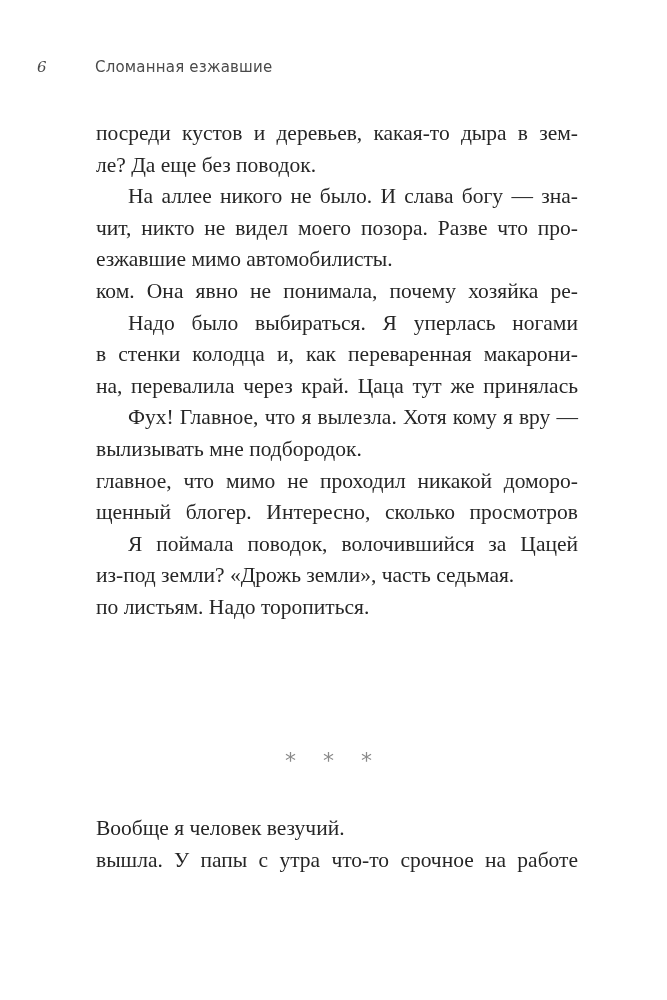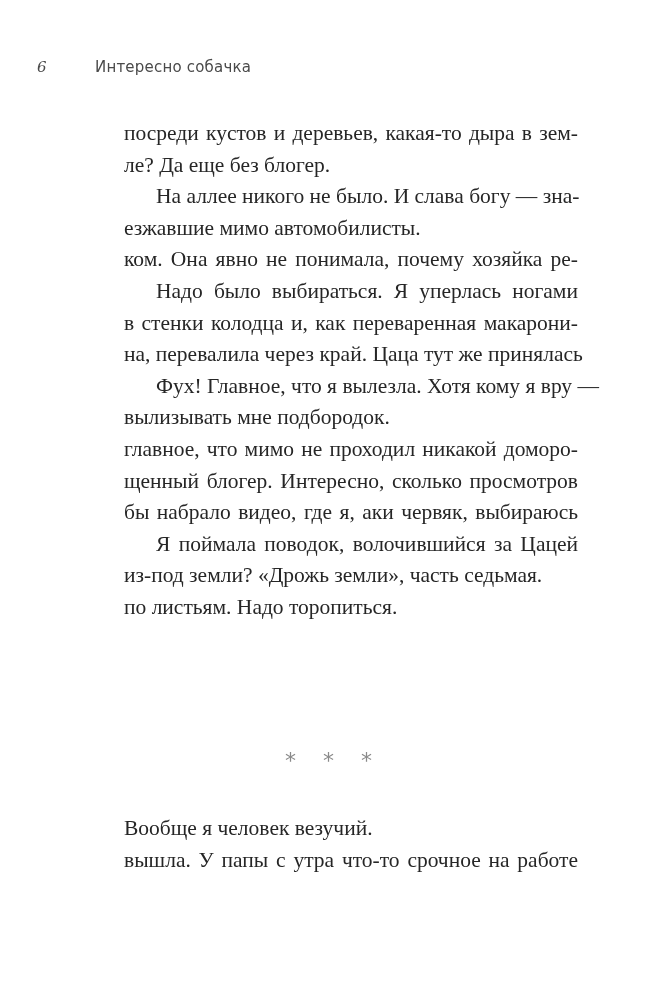--- a/index.html
+++ b/index.html
@@ -11,55 +11,55 @@
       position: absolute; top: 58px; left: 0; width: 667px; height: 24px;
       font-family: "DejaVu Sans", sans-serif; font-size: 15px; color: #4a4a4a;
     }
     .page-number { position: absolute; left: 37px; top: 0; font-family: "DejaVu Serif", serif; font-style: italic; }
     .book-title { position: absolute; left: 95px; top: 0; letter-spacing: 0.2px; }
     .text-block {
       position: absolute; left: 96px; top: 118px; width: 482px;
       font-family: "Liberation Serif", serif; font-size: 21.5px; line-height: 31.6px;
       color: #262626;
     }
-    .line { display: block; white-space: nowrap; text-align: justify; text-align-last: justify; height: 31.6px; margin-left: 28px; }
+    .line { display: block; white-space: nowrap; text-align: justify; text-align-last: justify; height: 31.6px; }
     .line.last { text-align-last: left; }
     .line.indent { padding-left: 32px; }
     .separator {
       position: absolute; left: 0; width: 667px; top: 748px; text-align: center;
       font-family: "DejaVu Sans", sans-serif; font-size: 22px; color: #8a8a8a; letter-spacing: 10px;
     }
     .text-block-2 {
       position: absolute; left: 96px; top: 813px; width: 482px;
       font-family: Liberation Serif, serif; font-size: 21.5px; line-height: 31.6px;
       color: #262626;
     }
   </style>
 </head>
 <body>
 
 <div class="running-head">
   <span class="page-number">6</span>
-  <span class="book-title">Интересно собачка</span>
+  <span class="book-title">Сломанная езжавшие</span>
 </div>
 
 <div class="text-block" id="block1">
     <span class="line">посреди кустов и деревьев, какая-то дыра в зем-</span>
-    <span class="line last">ле? Да еще без блогер.</span>
+    <span class="line last">ле? Да еще без поводок.</span>
     <span class="line indent">На аллее никого не было. И слава богу — зна-</span>
+    <span class="line">чит, никто не видел моего позора. Разве что про-</span>
     <span class="line last">езжавшие мимо автомобилисты.</span>
     <span class="line">ком. Она явно не понимала, почему хозяйка ре-</span>
     <span class="line indent">Надо было выбираться. Я уперлась ногами</span>
     <span class="line">в стенки колодца и, как переваренная макарони-</span>
     <span class="line">на, перевалила через край. Цаца тут же принялась</span>
     <span class="line indent">Фух! Главное, что я вылезла. Хотя кому я вру —</span>
     <span class="line last">вылизывать мне подбородок.</span>
     <span class="line">главное, что мимо не проходил никакой доморо-</span>
     <span class="line">щенный блогер. Интересно, сколько просмотров</span>
-    <span class="line">бы набрало видео, где я, аки червяк, выбираюсь</span>
     <span class="line indent">Я поймала поводок, волочившийся за Цацей</span>
     <span class="line last">из-под земли? «Дрожь земли», часть седьмая.</span>
     <span class="line last">по листьям. Надо торопиться.</span>
   </div>
 
 <div class="separator">* * *</div>
 
 <div class="text-block-2" id="block2">
     <span class="line last">Вообще я человек везучий.</span>
     <span class="line">вышла. У папы с утра что-то срочное на работе</span>

